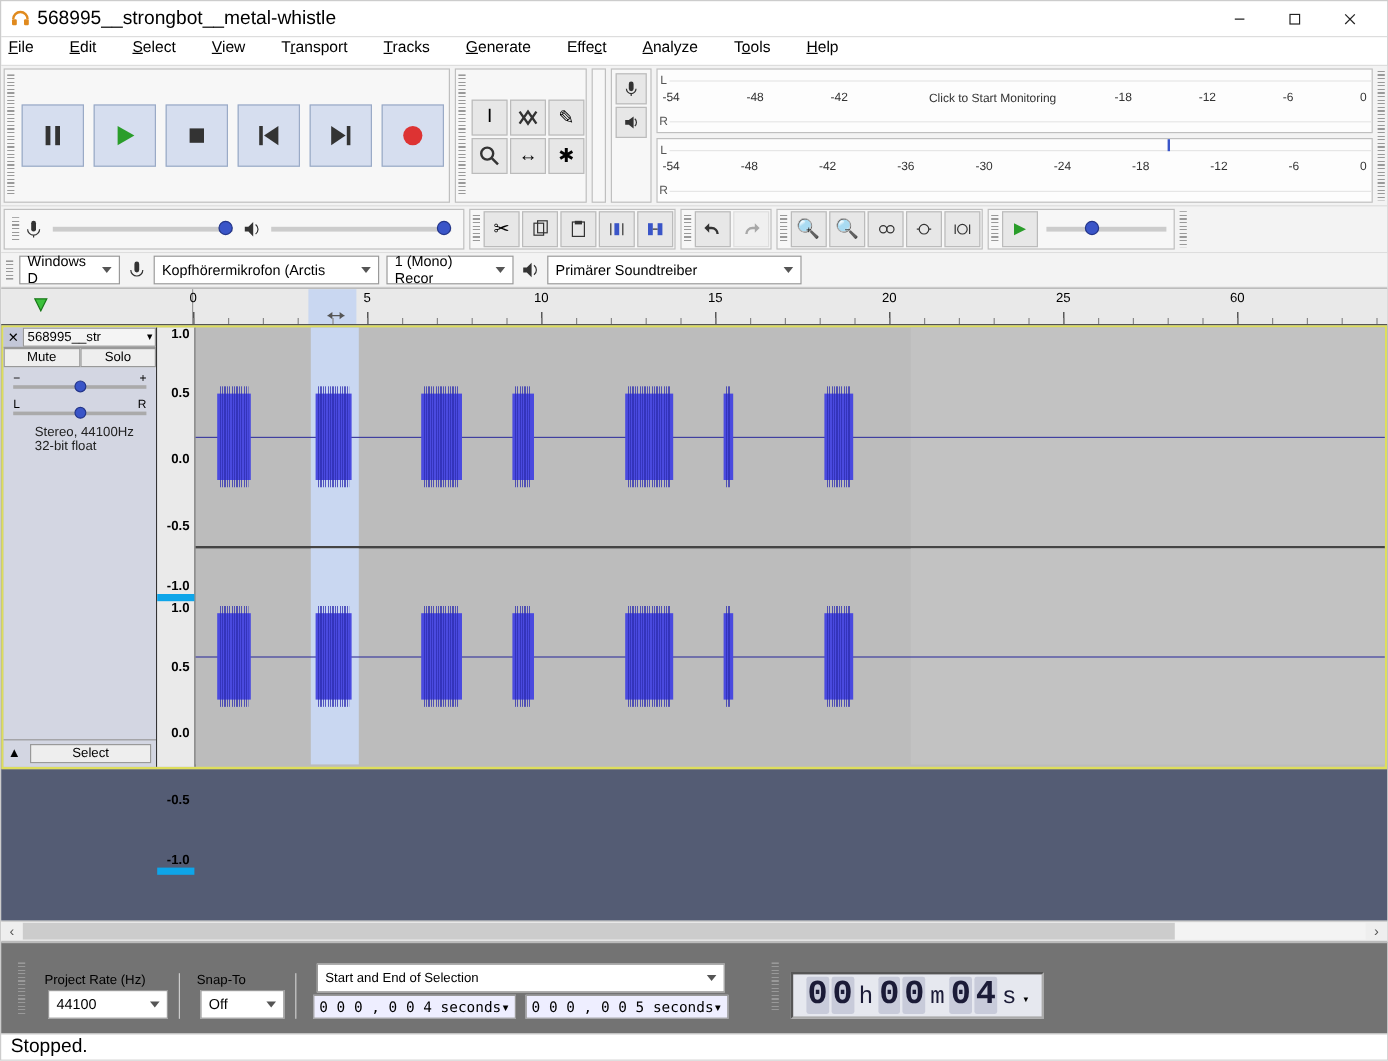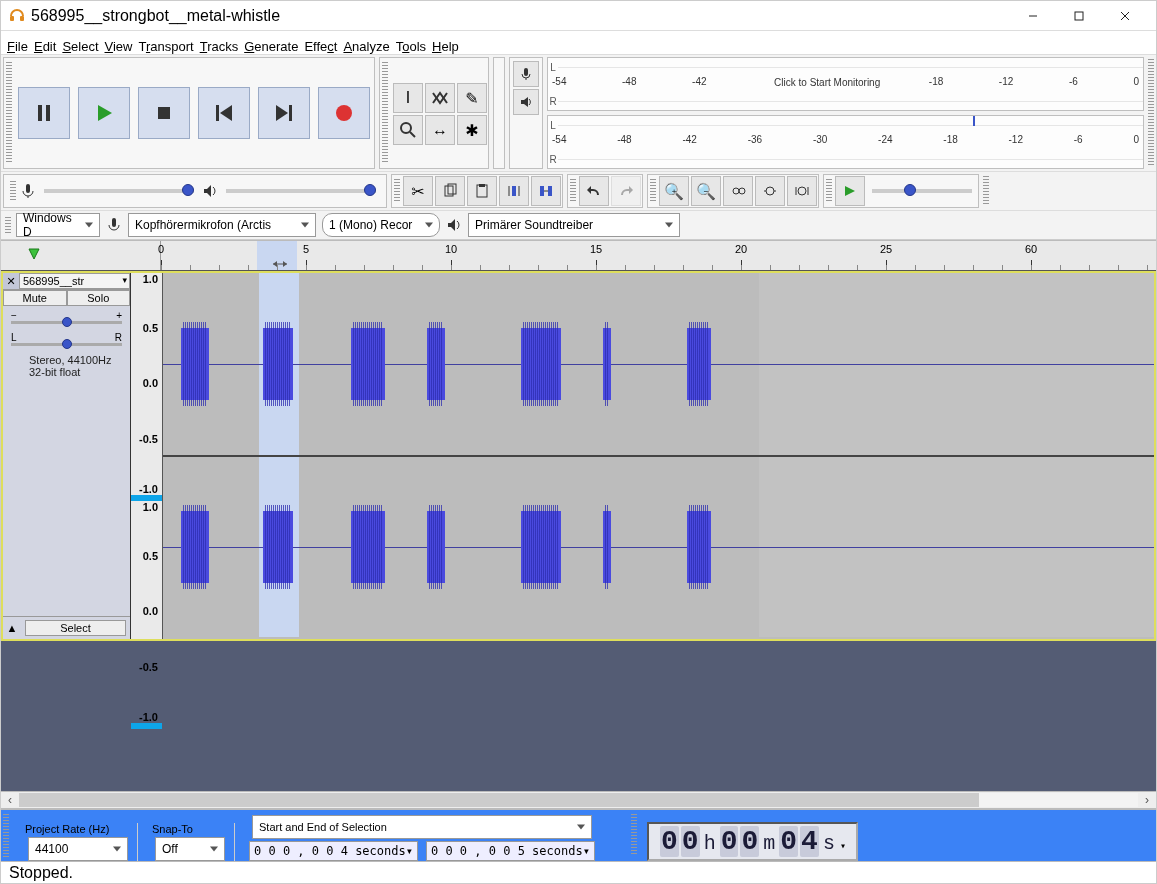--- a/index.html
+++ b/index.html
@@ -5,21 +5,21 @@
   * { box-sizing: border-box; }
   html, body { margin: 0; padding: 0; font-family: "Segoe UI", Tahoma, sans-serif; font-size: 12px; background: #fff; }
   #app { width: 1157px; height: 884px; display: flex; flex-direction: column; border: 1px solid #ccc; }
   
   .titlebar { height: 30px; display: flex; align-items: center; padding: 0 8px; border-bottom: 1px solid #ddd; }
   .titlebar .icon-hdr { width: 16px; height: 16px; margin-right: 6px; }
   .titlebar .title { flex: 1; font-size: 16px; }
   .titlebar .win-btns { display: flex; gap: 0; }
   .titlebar .win-btn { width: 46px; height: 28px; display: flex; align-items: center; justify-content: center; }
   
-  .menubar { height: 24px; display: flex; align-items: flex-end; padding: 0 6px; gap: 6px; border-bottom: 1px solid #ddd; }
+  .menubar { height: 24px; display: flex; align-items: flex-start; padding: 0 6px; gap: 30px; border-bottom: 1px solid #ddd; }
   .menubar .menu-item { font-size: 13px; cursor: default; }
   .menubar .menu-item u { text-decoration: underline; }
   
   .toolbar-area { background: #f3f3f3; border-bottom: 1px solid #bbb; display: flex; flex-direction: column; }
   .toolbar-row { display: flex; align-items: stretch; border-bottom: 1px solid #ddd; }
   .toolbar-group { display: flex; align-items: center; border: 1px solid #bfbfbf; background: #f7f7f7; margin: 2px; }
   .gripper { width: 6px; align-self: stretch; background: repeating-linear-gradient(#999 0 1px, transparent 1px 3px); margin: 4px 2px; }
   .big-btn { width: 52px; height: 52px; margin: 4px; background: #d6deef; border: 1px solid #9aaac6; display: flex; align-items: center; justify-content: center; cursor: pointer; }
   .big-btn svg { width: 24px; height: 24px; }
   .tool-btn { width: 30px; height: 30px; margin: 1px; background: #e7e7e7; border: 1px solid #bbb; display: flex; align-items: center; justify-content: center; cursor: pointer; font-size: 16px; }
@@ -78,21 +78,21 @@
   .wave-selection { position: absolute; top: 0; bottom: 0; background: #c9d7f1; }
   .wave-mid { position: absolute; left: 0; right: 0; top: 50%; height: 1px; background: #4040a0; }
   .burst { position: absolute; top: 30%; bottom: 30%; background: #4a4adf; }
   .burst:before, .burst:after { content: ""; position: absolute; top: -6px; bottom: -6px; left: 2px; right: 2px; background: repeating-linear-gradient(90deg, #2c2cb0 0 1px, transparent 1px 2px); opacity: 0.5; }
   
   .hscroll { height: 18px; background: #eee; display: flex; align-items: center; border-top: 1px solid #bbb; border-bottom: 1px solid #bbb; }
   .hscroll .arrow { width: 18px; text-align: center; color: #555; cursor: pointer; }
   .hscroll .thumb-track { flex: 1; position: relative; height: 14px; background: #f3f3f3; }
   .hscroll .thumb { position: absolute; height: 14px; background: #ccc; left: 0; width: 960px; }
   
-  .bottom-bar { background: #3b82f6; padding: 0; display: flex; align-items: flex-end; gap: 8px; border-top: 1px solid #bbb; }
+  .bottom-bar { background: #737373; padding: 12px; display: flex; align-items: flex-end; gap: 8px; border-top: 1px solid #bbb; }
   .bottom-block { display: flex; flex-direction: column; gap: 2px; border-right: 1px solid #ccc; padding: 0 6px; }
   .bottom-label { font-size: 11px; }
   .time-display { font-family: "Courier New", monospace; font-size: 28px; background: #e6e8ef; border: 2px inset #aaa; padding: 2px 10px; display: flex; align-items: baseline; }
   .time-display .d { background: #c8cbda; padding: 0 1px; margin: 0 1px; border-radius: 2px; font-weight: bold; color: #1b1b37; }
   .time-display .u { font-size: 20px; margin: 0 3px; color: #1b1b37; }
   .spin-box { display: inline-flex; align-items: center; border: 1px solid #999; background: #eef; font-family: monospace; padding: 2px 4px; font-size: 12px; }
   .status-bar { height: 22px; border-top: 1px solid #bbb; display: flex; align-items: center; padding: 0 8px; font-size: 16px; }
 </style>
 </head>
 <body>
@@ -389,21 +389,21 @@
     <div class="device-row">
       <div class="gripper"></div>
       <div class="combo" style="width:84px;">Windows D</div>
       <span class="device-icon">
           <svg width="16" height="16">
             <rect x="6" y="1" width="4" height="9" rx="2" fill="#333"></rect>
             <path d="M3 8a5 5 0 0010 0" fill="none" stroke="#333"></path>
           </svg>
         </span>
       <div class="combo" style="width:188px;">Kopfhörermikrofon (Arctis</div>
-      <div class="combo" style="width:118px;border-radius:10px;">1 (Mono) Recor</div>
+      <div class="combo" style="width:106px;">1 (Mono) Recor</div>
       <span class="device-icon">
           <svg width="16" height="16">
             <polygon points="2,6 5,6 9,2 9,14 5,10 2,10" fill="#333"></polygon>
             <path d="M11 4a5 5 0 010 8" fill="none" stroke="#333"></path>
           </svg>
         </span>
       <div class="combo" style="width:212px;">Primärer Soundtreiber</div>
     </div>
   </div>
 

